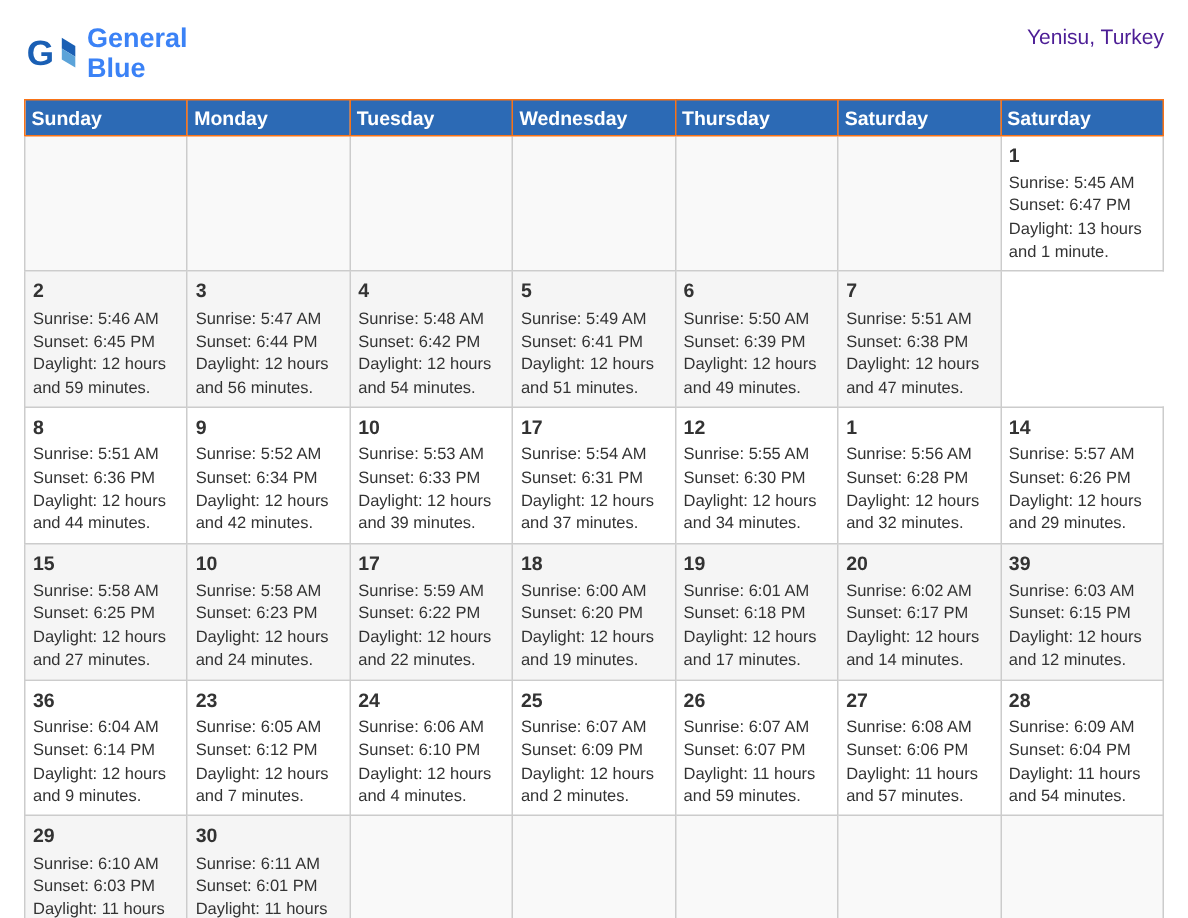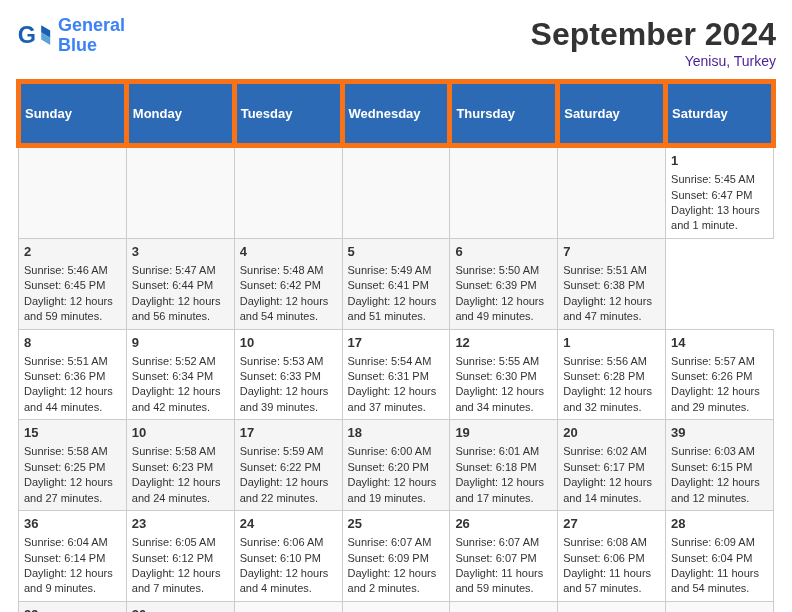--- a/index.html
+++ b/index.html
@@ -43,25 +43,25 @@
       color: #4c1d95;
     }
     table {
       width: 100%;
       border-collapse: collapse;
       font-size: 11px;
     }
     thead th {
       background: #2c6ab5;
       color: #fff;
-      padding: 22px 4px;
+      padding: 4px 4px;
       text-align: left;
       font-size: 13px;
       font-weight: bold;
-      border: 5px solid #f97316;
+      border: 1px solid #f97316;
     }
     tbody td {
       vertical-align: top;
       padding: 4px 5px;
       border: 1px solid #ccc;
       width: 14.28%;
       min-height: 80px;
       height: 90px;
       background: #fff;
       color: #333;
@@ -87,21 +87,20 @@
       <text x="2" y="28" font-size="26" font-weight="bold" fill="#1a5fb4">G</text>
       <polygon points="28,8 38,14 38,22 28,16" fill="#1a5fb4"></polygon>
       <polygon points="28,16 38,22 38,30 28,24" fill="#5ba3d9"></polygon>
     </svg>
     <div class="logo-text">
       <div><span>General</span></div>
       <div><span>Blue</span></div>
     </div>
   </div>
   <div class="title-block">
-    <div class="month-title">September 2024</div>
     <div class="location">Yenisu, Turkey</div>
   </div>
 </div>
 
 <table>
   <thead>
     <tr>
     <th>Sunday</th>
         <th>Monday</th>
         <th>Tuesday</th>

